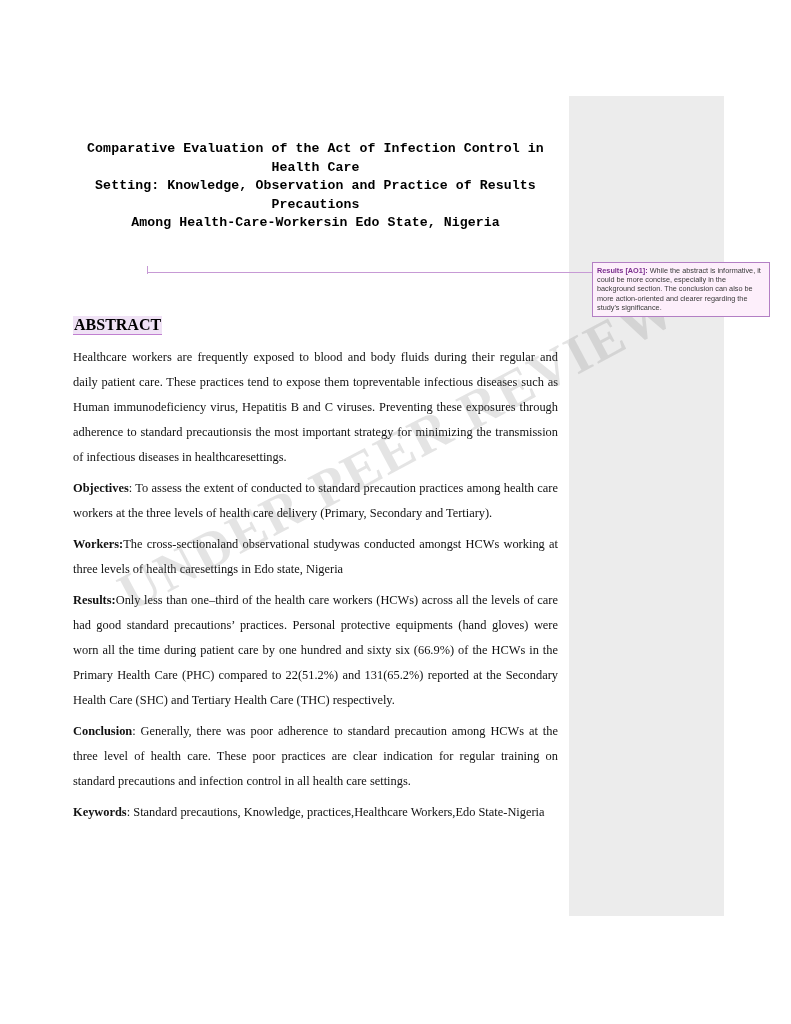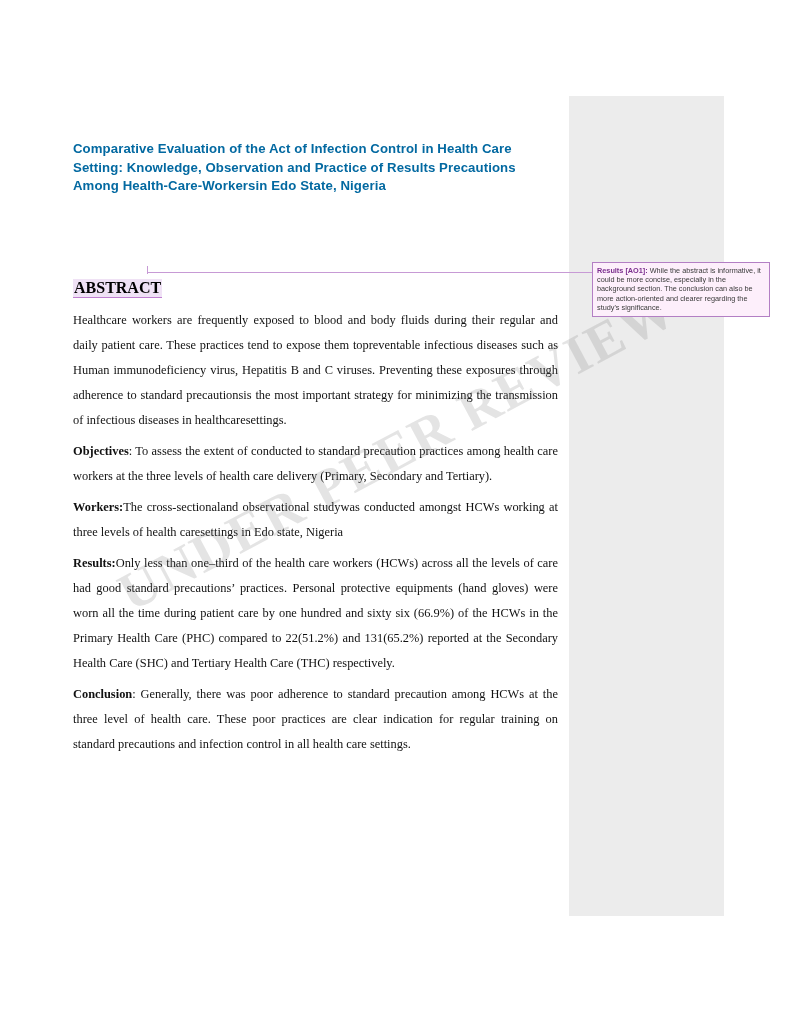--- a/index.html
+++ b/index.html
@@ -26,26 +26,26 @@
     height: 820px;
     background: #ececec;
   }
   .doc-body {
     position: absolute;
     left: 73px;
     top: 140px;
     width: 485px;
   }
   .doc-title {
-    font-family: Liberation Sans, sans-serif;
+    font-family: Liberation Mono, monospace;
     font-weight: bold;
     font-size: 13.2px;
     line-height: 18.5px;
-    text-align: left;
-    color: #0369a1;
+    text-align: center;
+    color: #000000;
     margin: 0 0 0 0;
     letter-spacing: 0.1px;
   }
   .title-line { display: block; }
   .abstract-head {
     margin-top: 83px;
     font-weight: bold;
     font-size: 16px;
     color: #000;
     display: inline-block;
@@ -148,20 +148,23 @@
     </p>
 
     <p class="para">
       <span class="lead">Results:</span><span>Only less than one–third of the health care workers (HCWs)  across all the levels of care had good standard precautions’ practices. Personal protective equipments (hand gloves) were worn all the time during patient care by one hundred and sixty six (66.9%) of the HCWs in the Primary Health Care (PHC) compared to 22(51.2%) and 131(65.2%) reported at the Secondary Health Care (SHC) and Tertiary Health Care (THC)  respectively.</span>
     </p>
 
     <p class="para">
       <span class="lead">Conclusion</span><span>: Generally, there was poor adherence to standard precaution among HCWs at the three level of health care. These poor practices are clear indication for regular training on standard precautions and infection control in all health care settings.</span>
     </p>
 
+    <p class="para">
+      <span class="lead">Keywords</span><span>: Standard precautions, Knowledge, practices,Healthcare Workers,Edo State-Nigeria</span>
+    </p>
 
   </div>
 
   <div class="watermark">UNDER PEER REVIEW</div>
 
   <div class="comment-connector-v"></div>
   <div class="comment-connector"></div>
 
   <div class="comment-box">
     <span class="comment-author">Results [AO1]:</span><span> While the abstract is informative, it could be more concise, especially in the background section. The conclusion can also be more action-oriented and clearer regarding the study's significance.</span>

